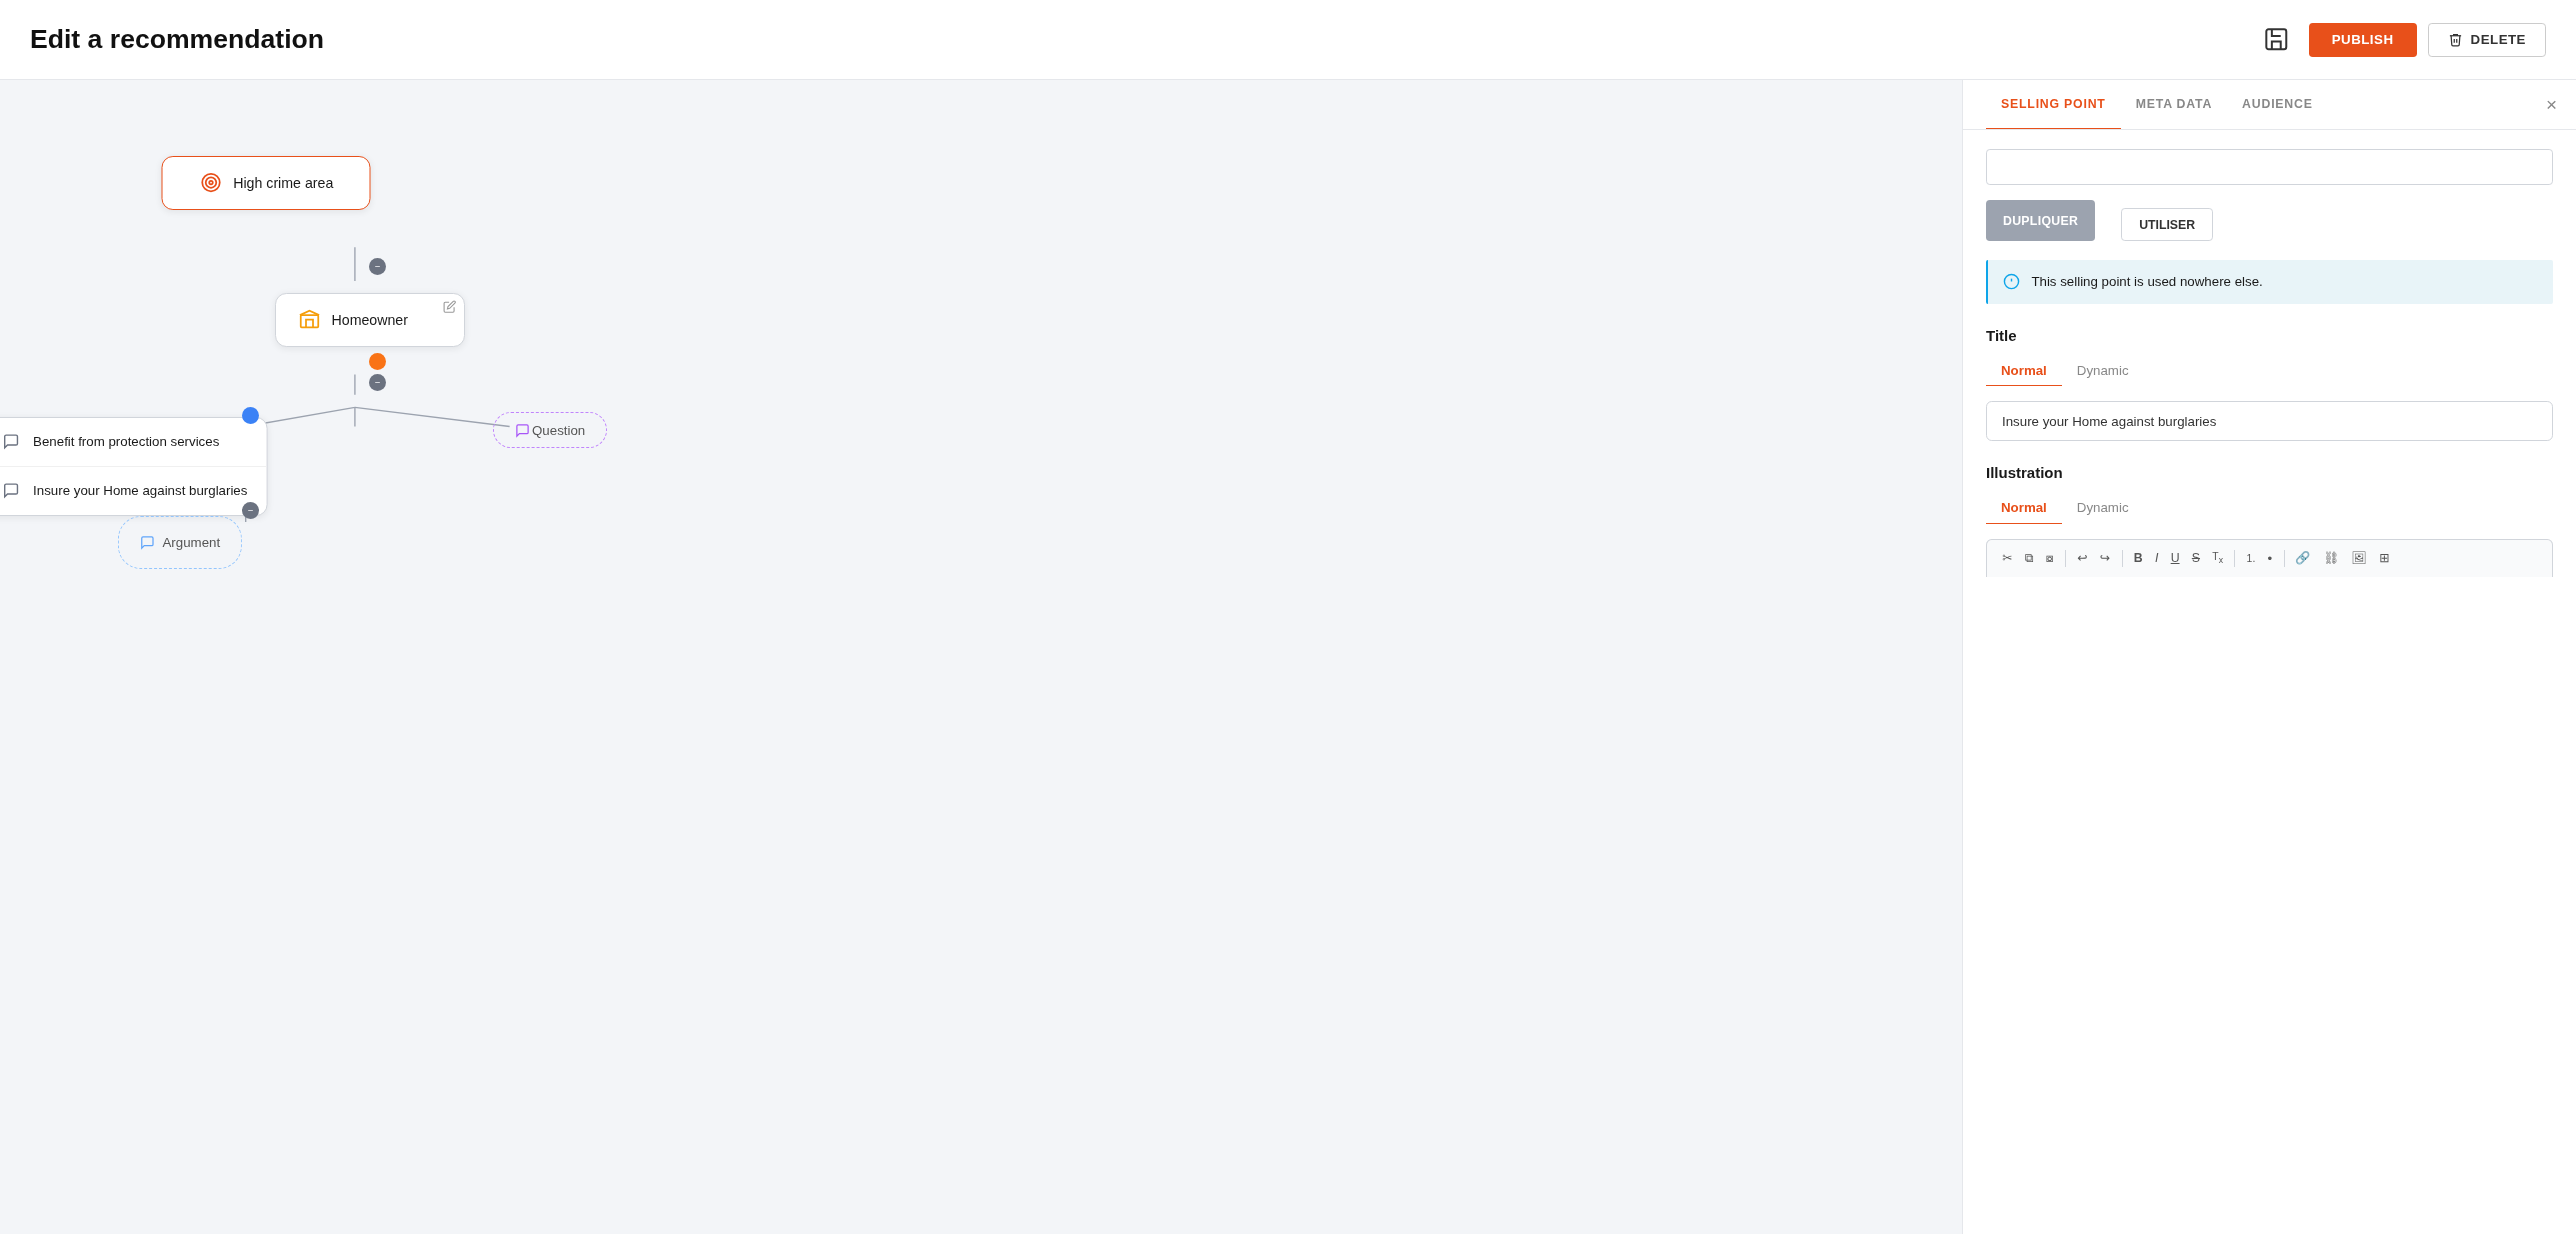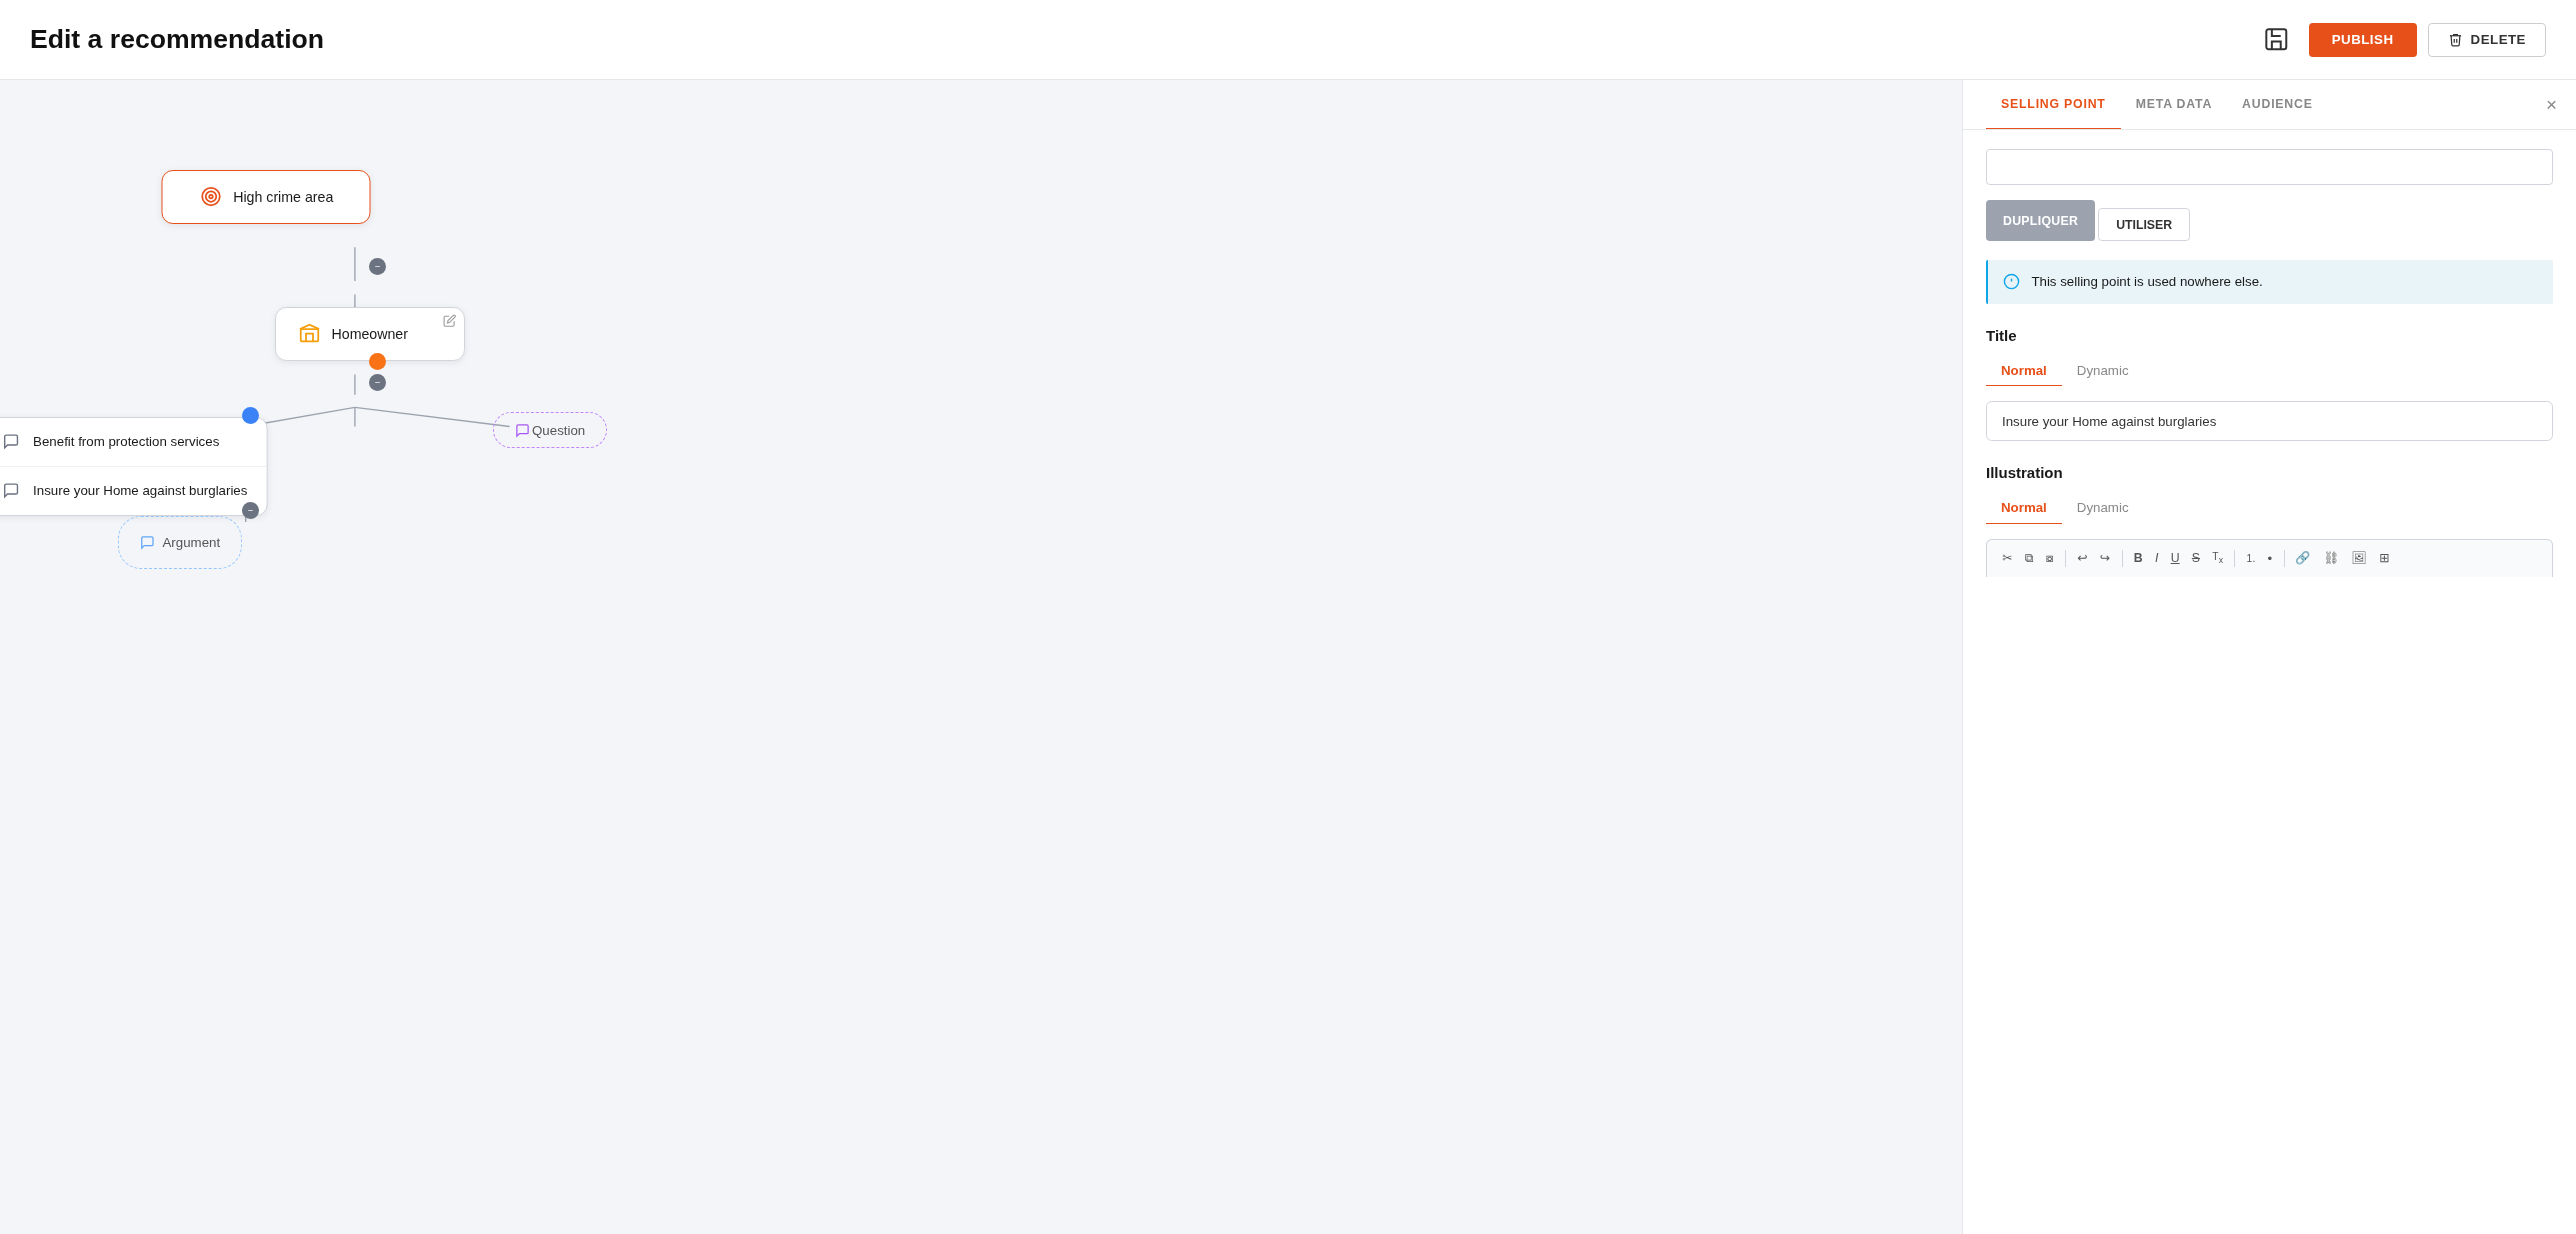--- a/index.html
+++ b/index.html
@@ -33,21 +33,21 @@
 
     
     .canvas {
       flex: 1; background: #f3f5f8; position: relative; overflow: hidden;
     }
 
     .node {
       position: absolute; background: #fff; border-radius: 11.4px;
       border: 1.4px solid #d1d5db; display: flex; align-items: center;
       gap: 9.5px; padding: 13.3px 21px; font-size: 14.2px; font-weight: 500;
-      box-shadow: 0 1.9px 7.6px rgba(0,0,0,0.07); white-space: nowrap; margin-top: 14px;
+      box-shadow: 0 1.9px 7.6px rgba(0,0,0,0.07); white-space: nowrap;
     }
     .node-icon { width: 25px; height: 25px; display: flex; align-items: center; justify-content: center; }
 
     .node-high-crime {
       left: 50%; transform: translateX(-50%); top: 76px;
       border-color: #e8501a; min-width: 209px; justify-content: center;
     }
 
     .node-group {
       position: absolute; left: 50%; transform: translateX(-50%); top: 294px;
@@ -115,21 +115,21 @@
 
     .dropdown-row {
       display: flex; align-items: center; gap: 7.6px; margin-bottom: 15px;
     }
     .dropdown-select {
       flex: 1; border: 0.9px solid #d1d5db; border-radius: 3.8px; padding: 9.5px 13.3px;
       font-size: 13.3px; color: #333; appearance: none; cursor: pointer;
       background: #fff;
     }
 
-    .action-buttons { display: flex; gap: 3px; margin-bottom: 19px; }
+    .action-buttons { display: flex; gap: 26px; margin-bottom: 19px; }
     .btn-dupliquer {
       background: #9ca3af; color: #fff; border: none; border-radius: 3.8px;
       padding: 8.5px 17px; font-size: 12.3px; font-weight: 600; cursor: pointer;
       letter-spacing: 0.3px;
     }
     .btn-utiliser {
       background: #fff; color: #333; border: 0.9px solid #d1d5db; border-radius: 3.8px;
       padding: 8.5px 17px; font-size: 12.3px; font-weight: 600; cursor: pointer; margin-top: 8px;
     }
 

